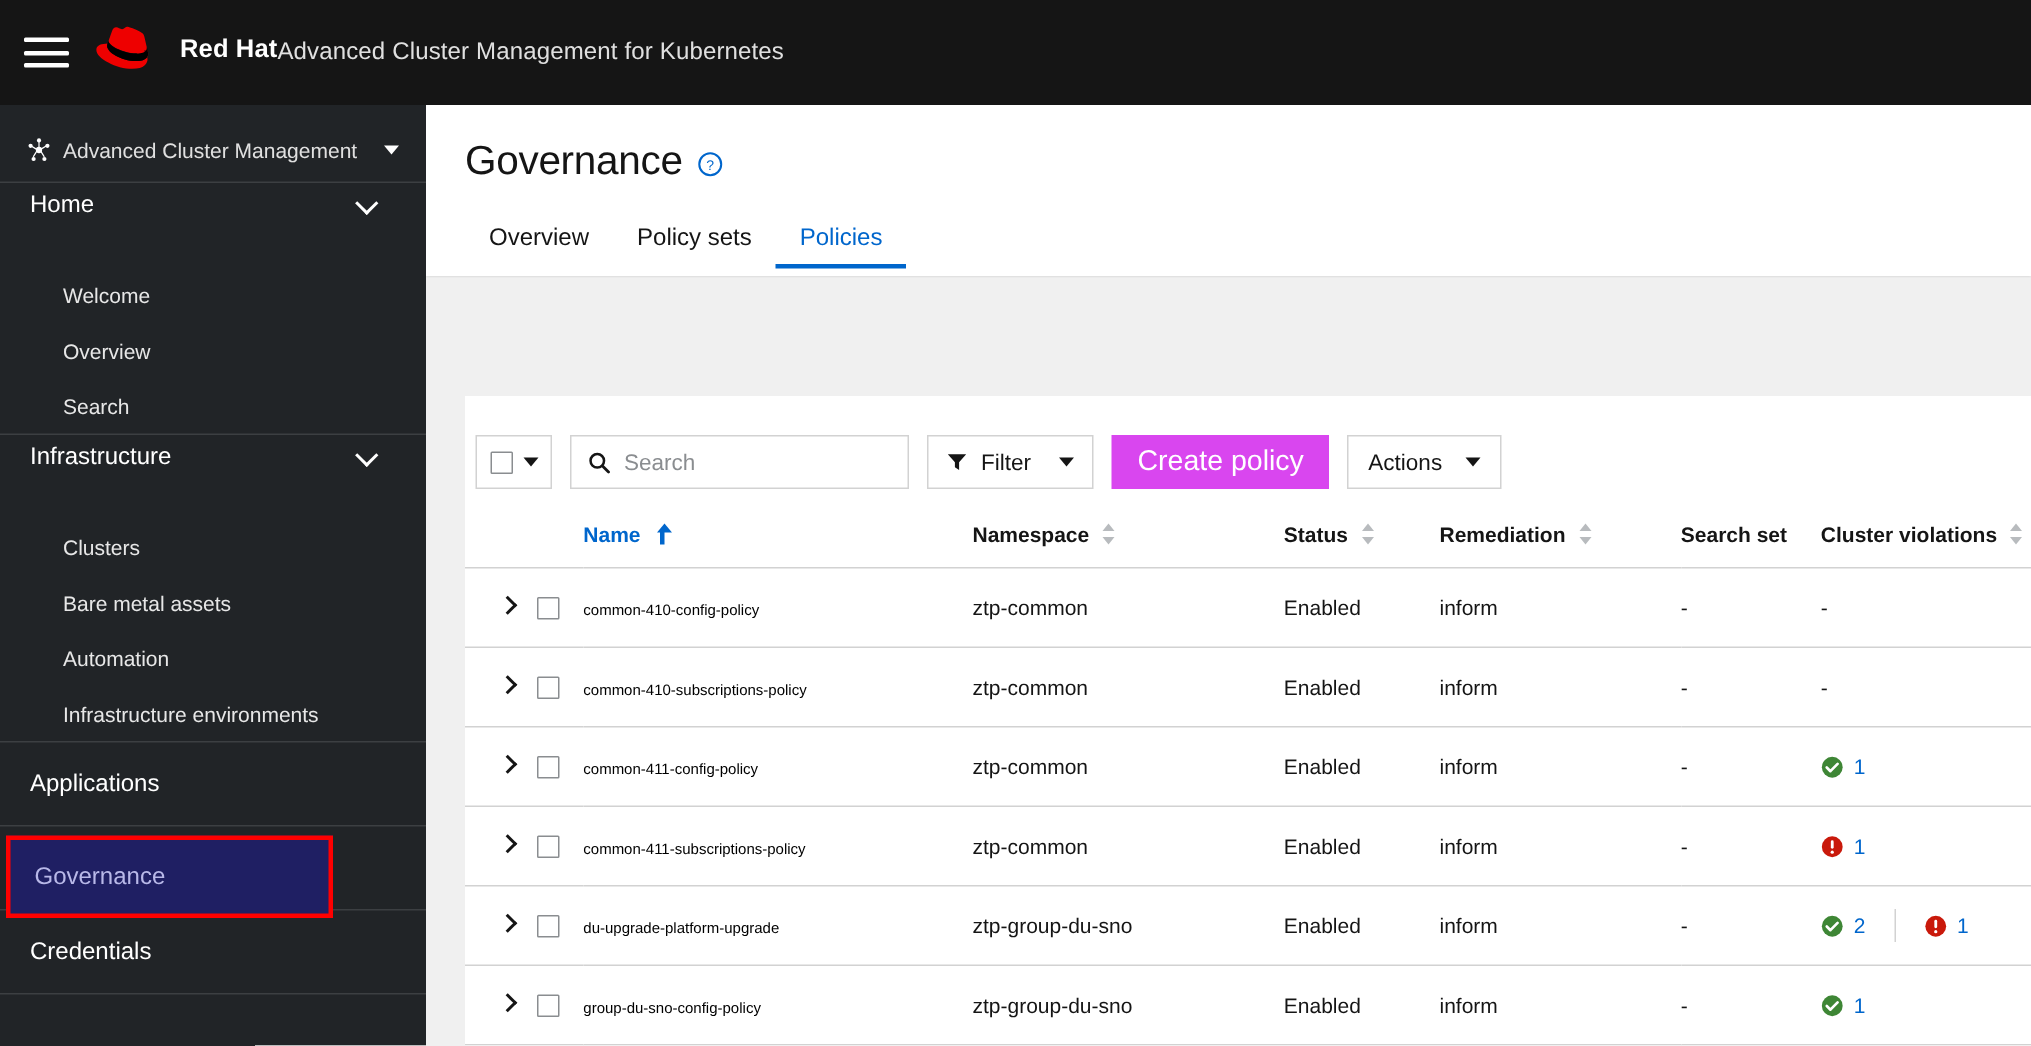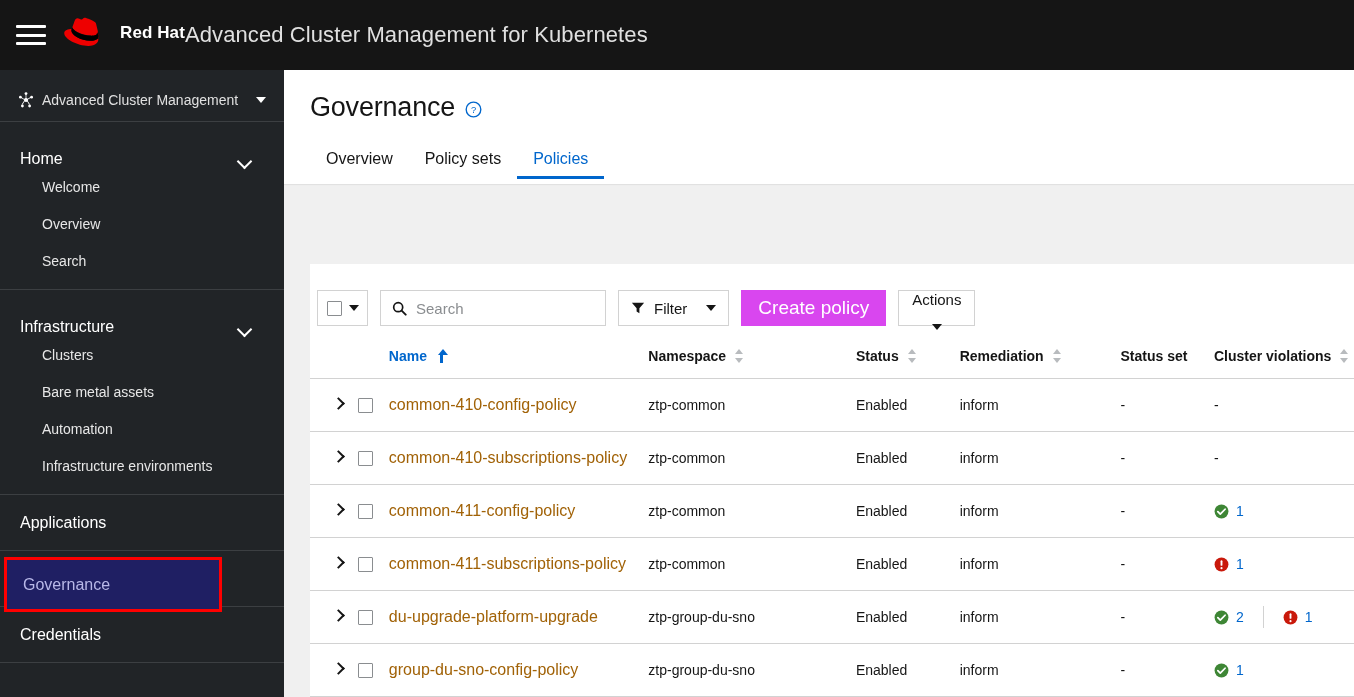--- a/index.html
+++ b/index.html
@@ -29,21 +29,21 @@
     display: block; height: 3px; width: 30px;
     background: #ffffff; border-radius: 1px;
   }
   .rh-logo { width: 46px; height: 36px; margin-right: 10px; flex: none; }
   .brand-text { display: flex; flex-direction: row; justify-content: center; }
   .brand-line1 {
     color: #ffffff; font-size: 17px; font-weight: bold;
     line-height: 20px; letter-spacing: .1px;
   }
   .brand-line2 {
-    color: #e0e0e0; font-size: 22px; font-weight: 400;
+    color: #e0e0e0; font-size: 16px; font-weight: 400;
     line-height: 24px; letter-spacing: .1px;
   }
 
   
   .sidebar {
     position: absolute; top: 70px; left: 0;
     width: 284px; height: 627px;
     background: #212427;
     overflow: hidden;
   }
@@ -60,38 +60,38 @@
   .caret-down {
     width: 0; height: 0;
     border-left: 5px solid transparent;
     border-right: 5px solid transparent;
     border-top: 6px solid #ffffff;
     margin-right: 4px;
   }
 
   .nav-group { border-bottom: 1px solid #3c3f42; padding: 6px 0 10px; }
   .nav-section-head {
-    height: 40px; display: flex; align-items: flex-end;
+    height: 40px; display: flex; align-items: flex-start;
     padding: 0 26px 0 20px; cursor: pointer;
   }
   .nav-section-title {
     flex: 1; color: #ffffff; font-size: 16px; font-weight: 400;
   }
   .chev {
     width: 14px; height: 14px; position: relative; margin-right: 6px;
   }
   .chev::before {
     content: ""; position: absolute; left: 1px; top: 2px;
     width: 9px; height: 9px;
     border-right: 2.4px solid #ffffff;
     border-bottom: 2.4px solid #ffffff;
     transform: rotate(45deg);
   }
   .nav-item {
-    height: 37px; display: flex; align-items: center;
+    height: 37px; display: flex; align-items: flex-end;
     padding-left: 42px; color: #e7e7e7; font-size: 14px;
     cursor: pointer;
   }
   .nav-top-item {
     height: 56px; display: flex; align-items: center;
     padding-left: 20px; color: #ffffff; font-size: 16px;
     border-bottom: 1px solid #3c3f42;
     cursor: pointer;
   }
   .nav-top-item.active-wrap { position: relative; }
@@ -180,21 +180,21 @@
   .filter-label { font-size: 15px; color: #151515; }
   .btn-primary {
     height: 36px; padding: 16px 17px;
     background: #d946ef; color: #fff; font-size: 19px;
     border: none; display: flex; align-items: center; cursor: pointer;
     font-family: "Liberation Sans", sans-serif;
   }
   .actions-box {
     height: 36px; padding: 0 13px;
     border: 1px solid #d2d2d2; background: #fff;
-    display: flex; align-items: center; gap: 16px; cursor: pointer; flex-direction: column;
+    display: flex; align-items: center; gap: 16px; cursor: pointer;
   }
   .actions-label { font-size: 15px; color: #151515; }
 
   
   table.policy-table {
     width: 1070px; border-collapse: collapse; margin-top: 18px;
     table-layout: fixed;
   }
   .policy-table th {
     text-align: left; font-size: 14px; font-weight: bold; color: #151515;
@@ -252,21 +252,21 @@
     border-top: 2px solid #151515;
     border-right: 2px solid #151515;
     transform: rotate(45deg);
   }
   .row-check {
     width: 15px; height: 15px; border: 1px solid #8a8d90;
     background: #fff; border-radius: 1px; display: inline-block;
     cursor: pointer; vertical-align: middle;
   }
   .policy-link {
-    color: #a16207; font-size: 16px; text-decoration: none; cursor: pointer;
+    color: #000000; font-size: 10px; text-decoration: none; cursor: pointer;
   }
   .violations { display: flex; align-items: center; gap: 7px; }
   .v-item { display: flex; align-items: center; gap: 7px; }
   .v-count { color: #06c; font-size: 14px; }
   .v-sep {
     display: inline-block; width: 1px; height: 22px;
     background: #d2d2d2; margin: 0 12px;
   }
   .icon-ok, .icon-err { width: 15px; height: 15px; flex: none; }
 </style>
@@ -436,21 +436,21 @@
             </span>
           </th>
           <th class="col-rem">
             <span class="th-inner">
               <span>Remediation</span>
               <span class="sort-both"></span>
             </span>
           </th>
           <th class="col-pset">
             <span class="th-inner">
-              <span>Status set</span>
+              <span>Search set</span>
             </span>
           </th>
           <th class="col-cv">
             <span class="th-inner">
               <span>Cluster violations</span>
               <span class="sort-both"></span>
             </span>
           </th>
         </tr>
       </thead>

